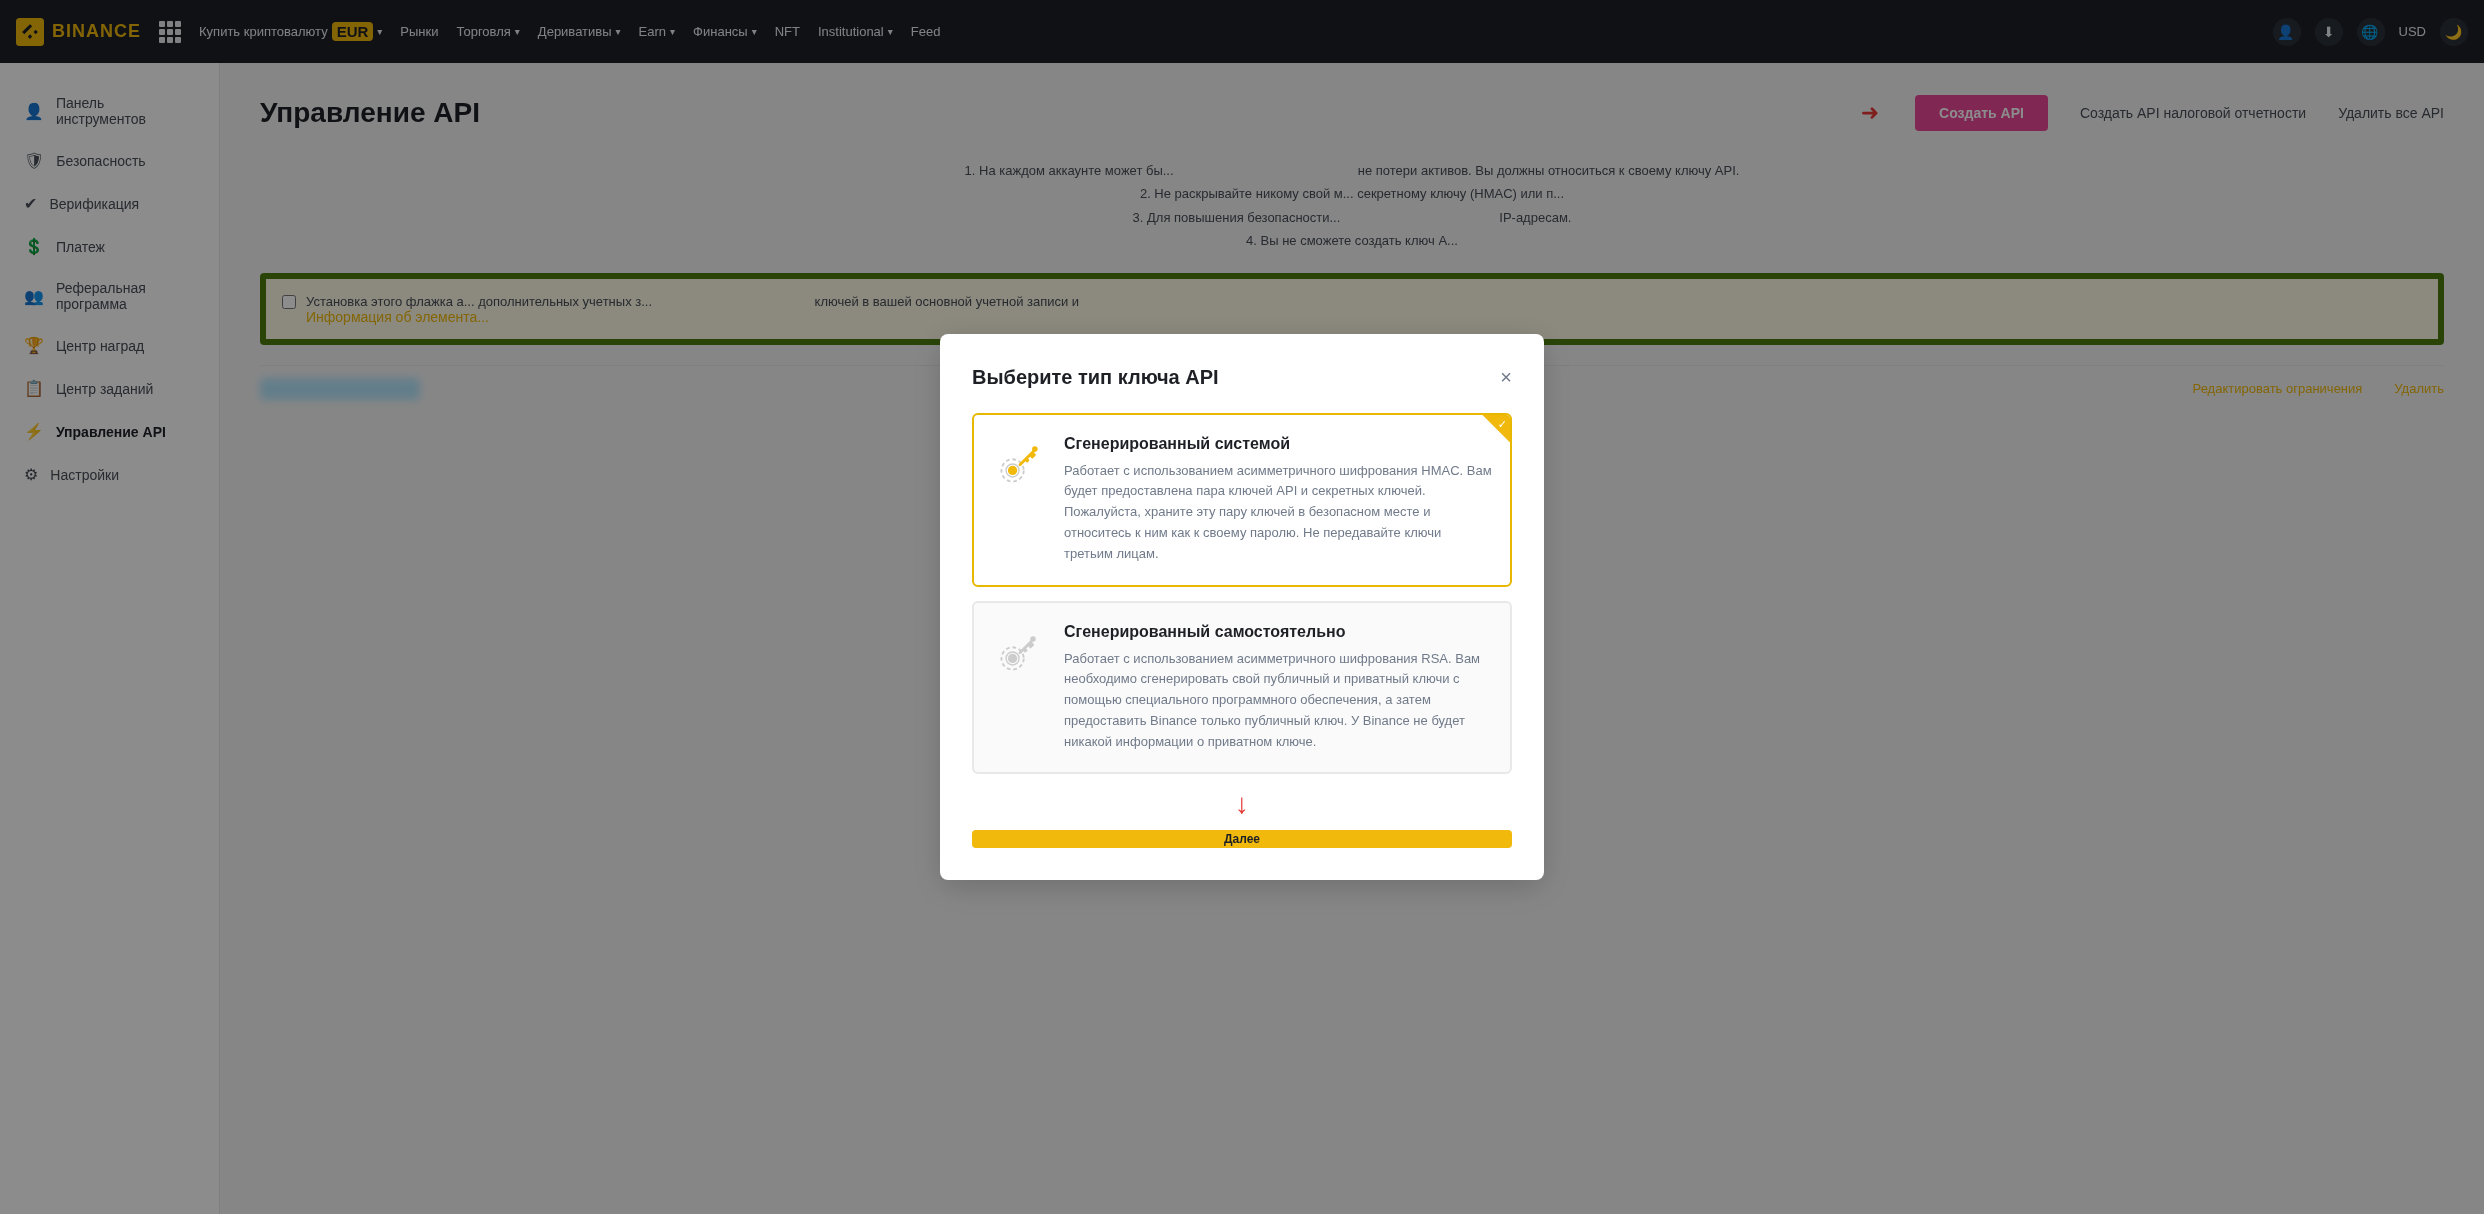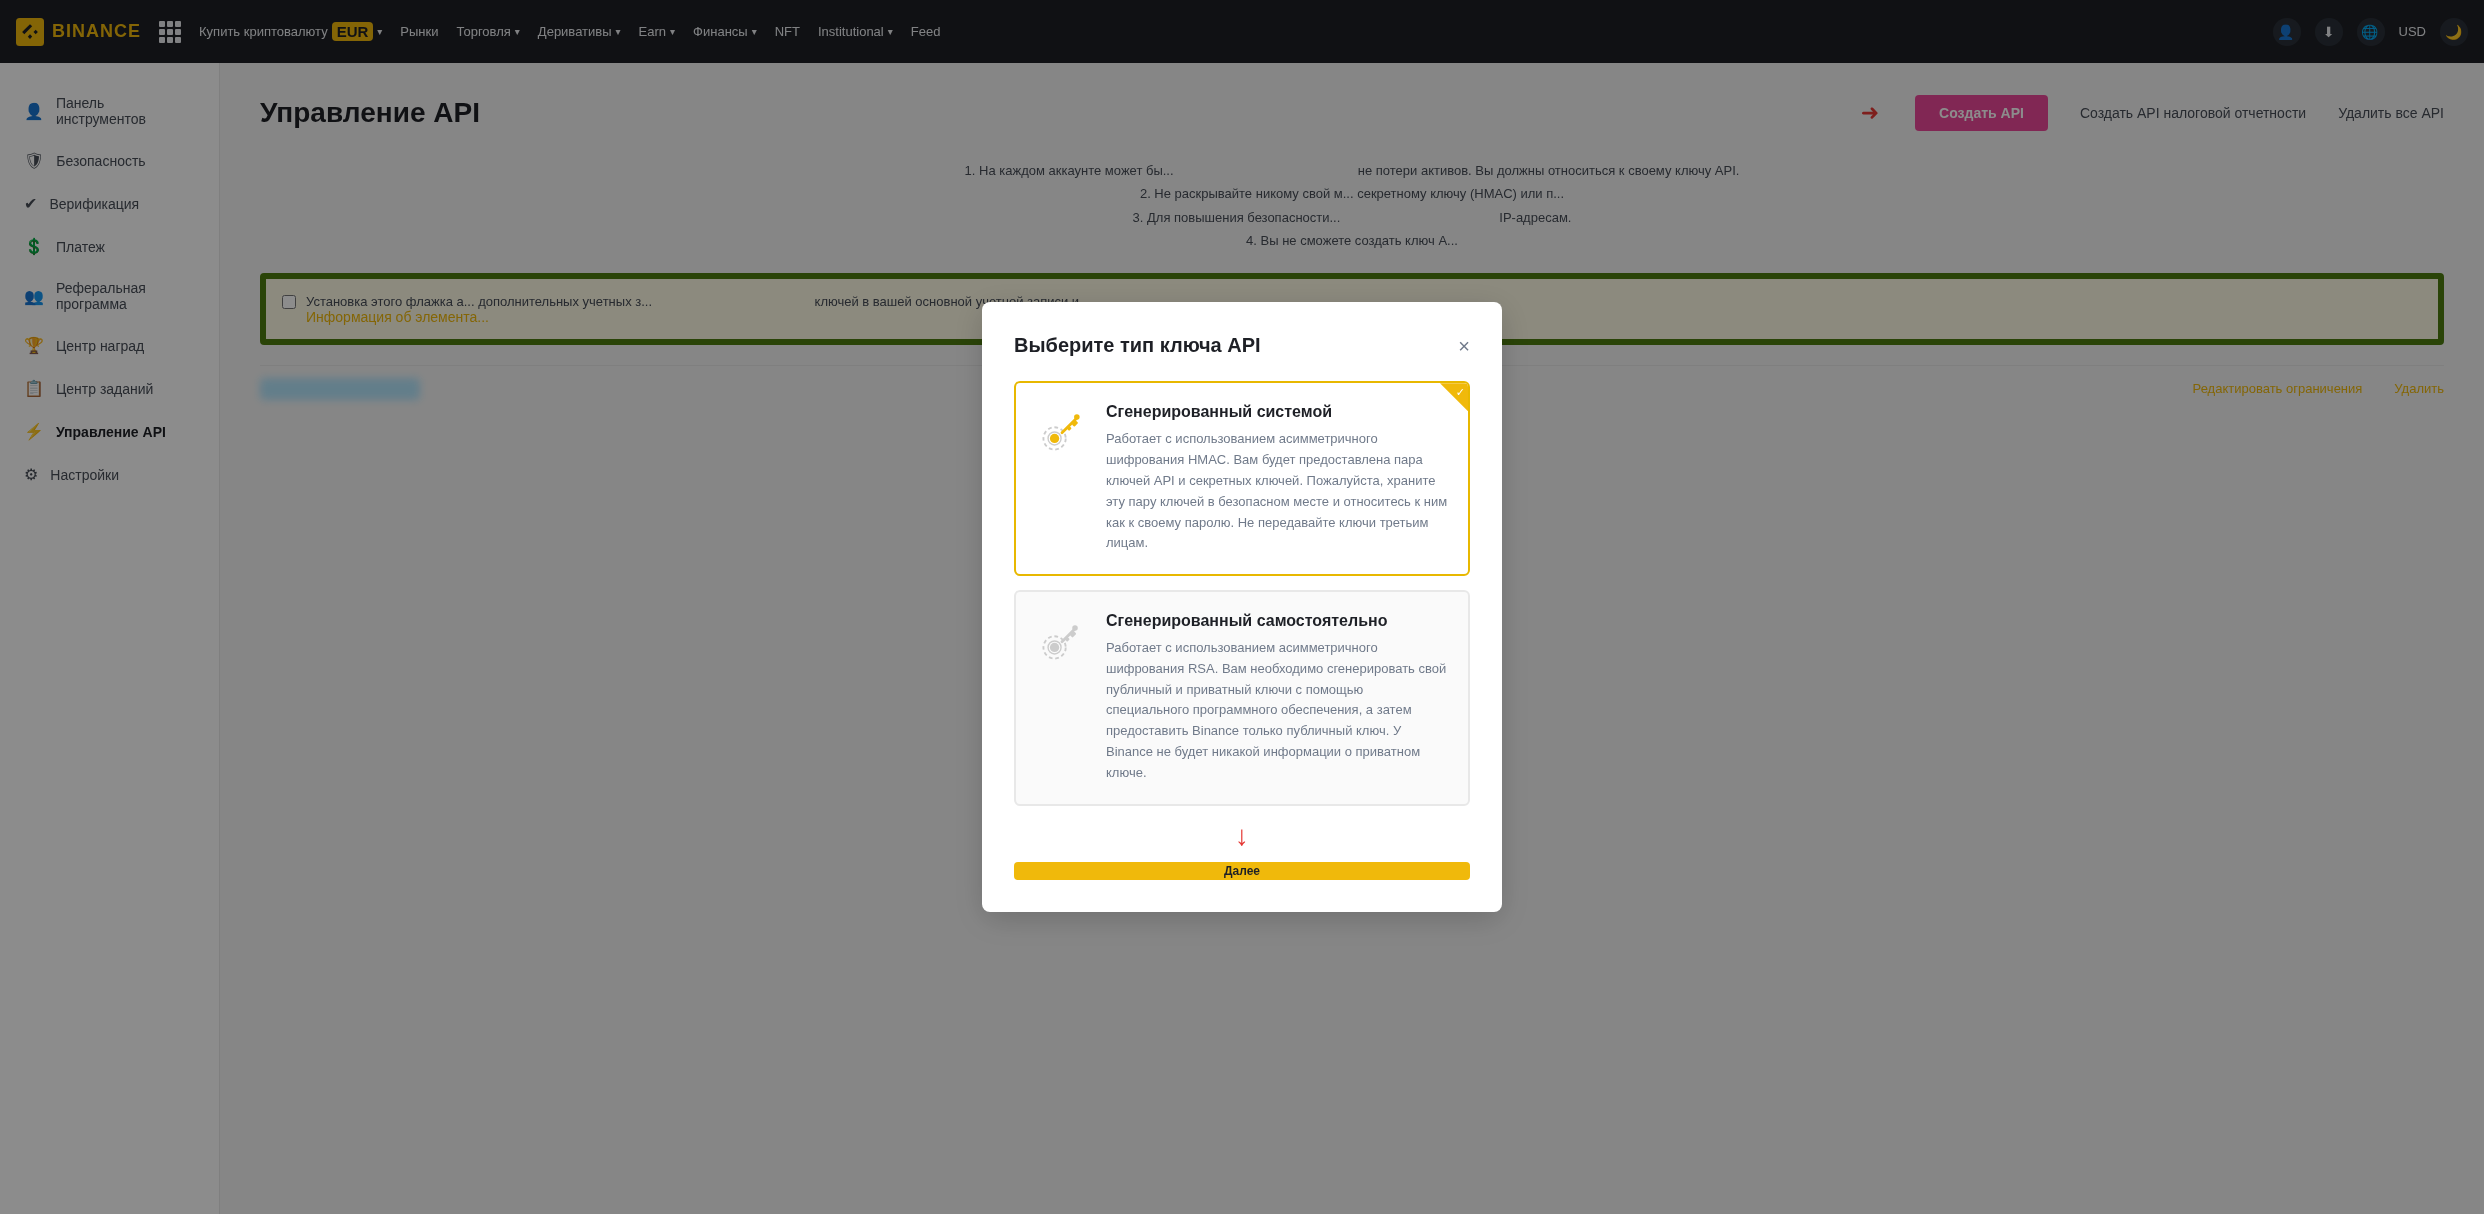--- a/index.html
+++ b/index.html
@@ -193,21 +193,21 @@
       z-index: 100;
       display: flex;
       align-items: center;
       justify-content: center;
     }
 
     
     .modal {
       background: #fff;
       border-radius: 8px;
-      width: 520px;
+      width: 604px;
       padding: 32px;
       position: relative;
       box-shadow: 0 8px 32px rgba(0,0,0,0.18);
     }
     .modal-header {
       display: flex;
       justify-content: space-between;
       align-items: center;
       margin-bottom: 24px;
     }

